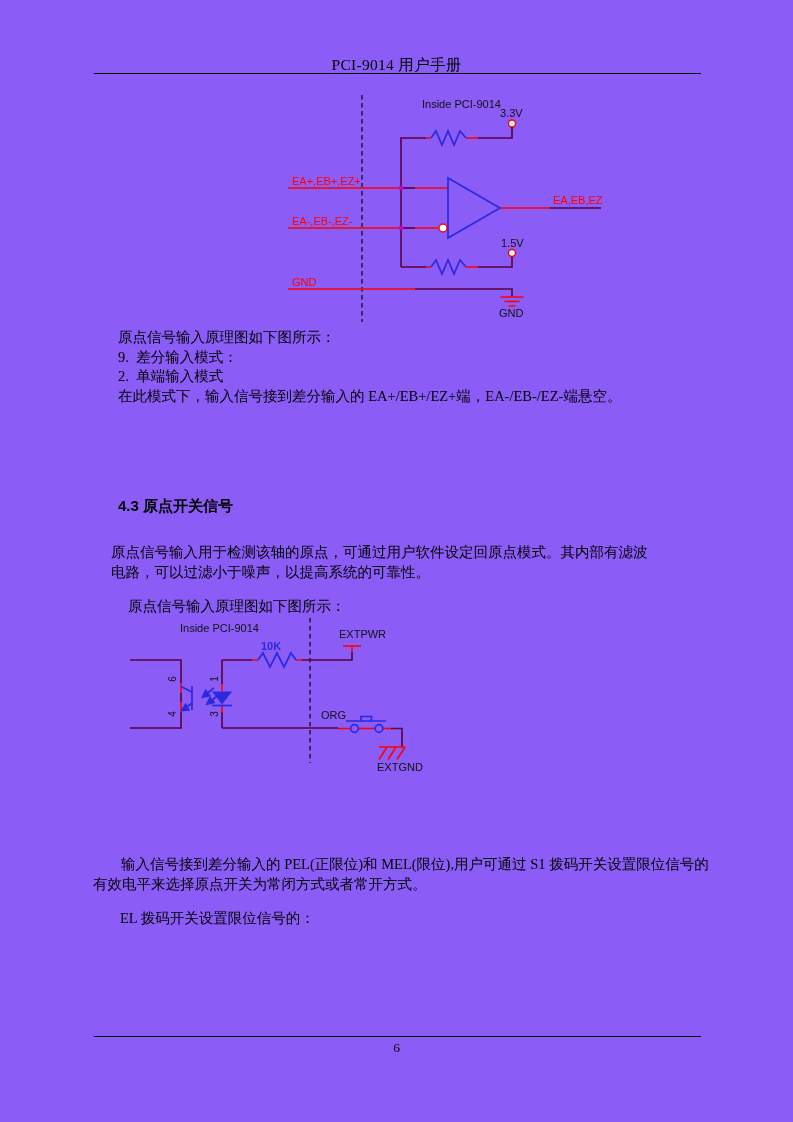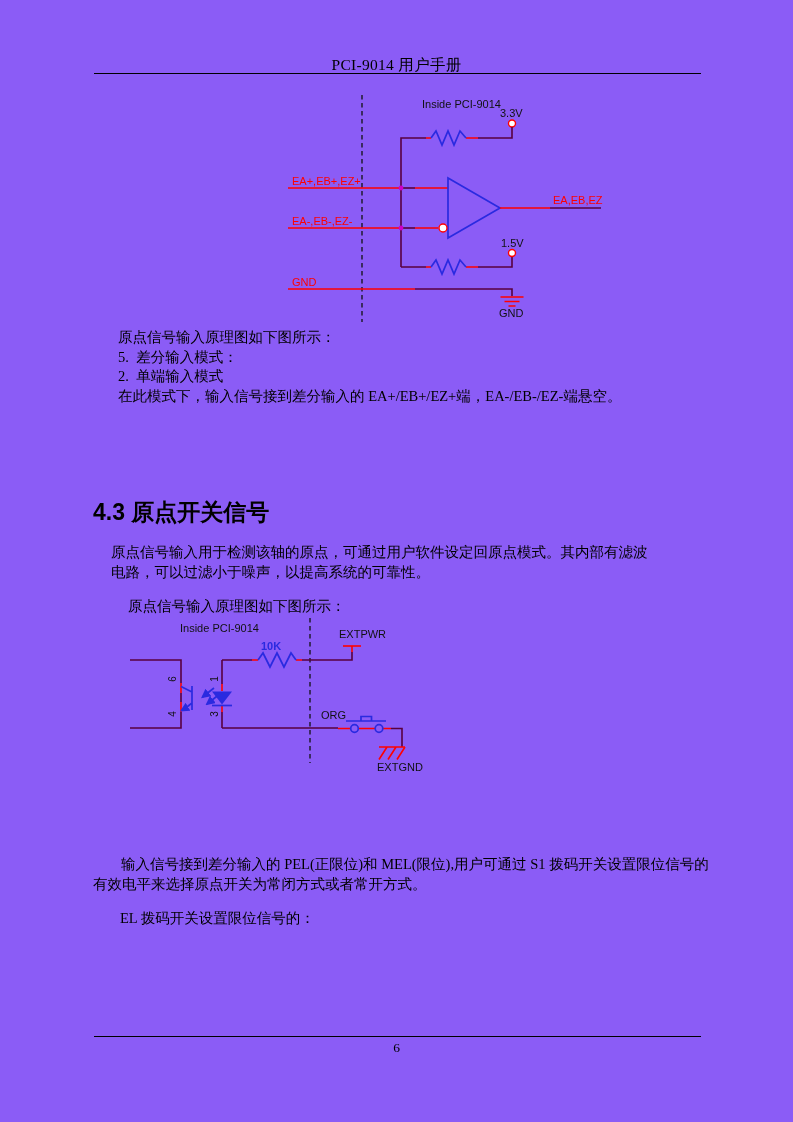--- a/index.html
+++ b/index.html
@@ -1,21 +1,21 @@
 <!DOCTYPE html>
 <html><head>
 <meta charset="utf-8">
 <style>
   html,body{margin:0;padding:0;background:#fff;}
   .page{position:relative;width:793px;height:1122px;background:#8b5cf6;
         font-family:"Liberation Serif","DejaVu Serif",serif;color:#000;overflow:hidden;padding-left:20px;}
   .abs{position:absolute;}
   .tline{white-space:pre;font-size:14.5px;line-height:19.7px;}
   .indent{padding-left:28px;}
-  .heading{font-family:"Liberation Sans","DejaVu Sans",sans-serif;font-weight:700;font-size:23px;white-space:pre;}
+  .heading{font-family:"Liberation Sans","DejaVu Sans",sans-serif;font-weight:700;font-size:15px;white-space:pre;margin-left:25px;}
   .rule{border-top:1.9px solid #000;height:0;}
   .hdr{width:793px;text-align:center;font-size:15.5px;letter-spacing:.3px;}
   .pgnum{width:793px;text-align:center;font-size:13.5px;}
   svg{position:absolute;overflow:visible;}
   svg text{font-family:"Liberation Sans","DejaVu Sans",sans-serif;}
   .dl{font-size:11px;fill:#111;}
   .dlr{font-size:11px;fill:#ff0000;}
   .dlb{font-size:11px;fill:#2a2ae0;font-weight:700;}
   .pin{font-size:10px;fill:#111;}
   .wire{stroke:#58003f;stroke-width:1.6;fill:none;}
@@ -62,21 +62,21 @@
 
     <text class="dlr" x="292" y="285.5">GND</text>
     <path class="sig" d="M288,289 H415"></path>
     <path class="wire" d="M415,289 H512 V296"></path>
     <path class="sig" d="M500.5,297 H523.5 M504.5,301.5 H519.5 M508.5,306 H515.5"></path>
     <text class="dl" x="499" y="317">GND</text>
   </svg>
 
   <div class="abs" style="left:118px;top:328px;">
     <div class="tline">原点信号输入原理图如下图所示：</div>
-    <div class="tline">5.  差分输入模式：</div>
+    <div class="tline">9.  差分输入模式：</div>
     <div class="tline">2.  单端输入模式</div>
     <div class="tline">在此模式下，输入信号接到差分输入的 EA+/EB+/EZ+端，EA-/EB-/EZ-端悬空。</div>
   </div>
 
   <div class="abs heading" style="left:93px;top:497px;">4.3 原点开关信号</div>
   <div class="abs" style="left:111px;top:543px;">
     <div class="tline">原点信号输入用于检测该轴的原点，可通过用户软件设定回原点模式。其内部有滤波</div>
     <div class="tline">电路，可以过滤小于噪声，以提高系统的可靠性。</div>
   </div>
   <div class="abs tline" style="left:128px;top:597px;">原点信号输入原理图如下图所示：</div>

